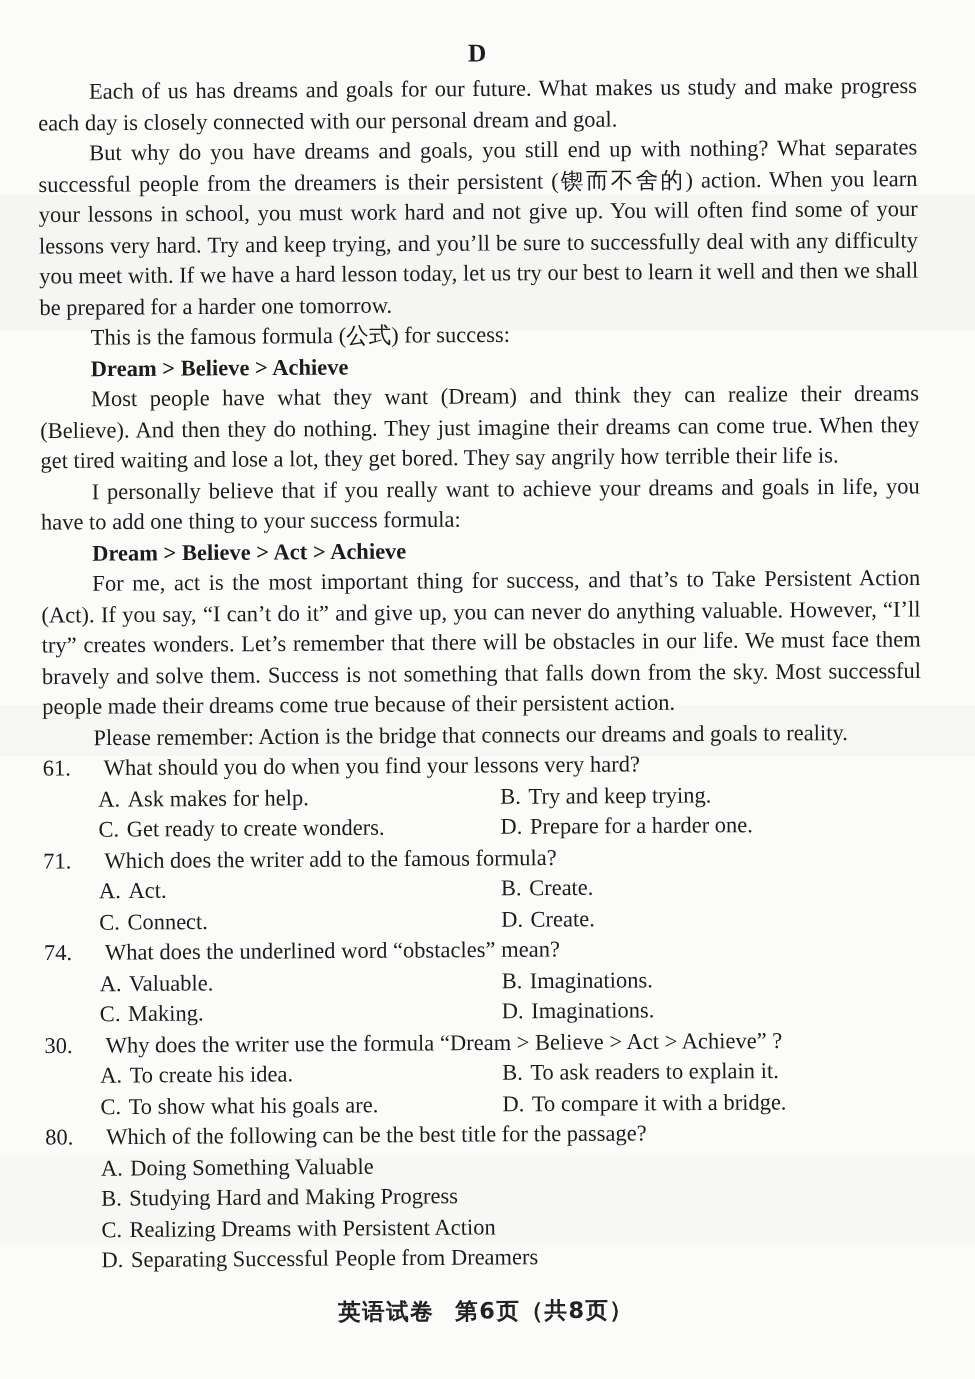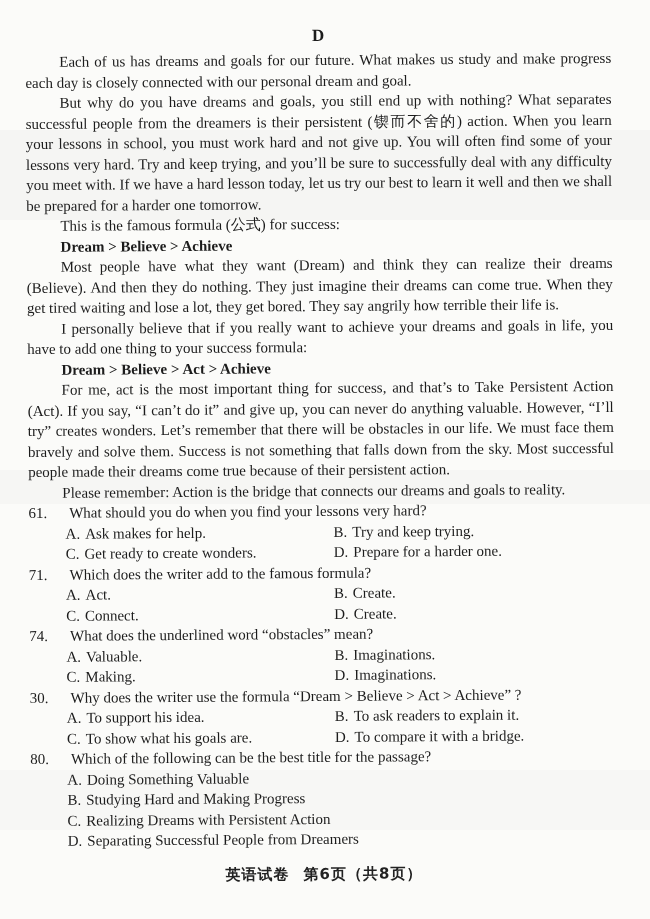--- a/index.html
+++ b/index.html
@@ -119,21 +119,21 @@
         <div class="option"><span class="opt-label">A.</span><span>Valuable.</span></div>
         <div class="option"><span class="opt-label">B.</span><span>Imaginations.</span></div>
         <div class="option"><span class="opt-label">C.</span><span>Making.</span></div>
         <div class="option"><span class="opt-label">D.</span><span>Imaginations.</span></div>
       </div>
     </div>
 
     <div class="question-block">
       <div class="q-line"><span class="q-num">30.</span><span>Why does the writer use the formula “Dream &gt; Believe &gt; Act &gt; Achieve” ?</span></div>
       <div class="options">
-        <div class="option"><span class="opt-label">A.</span><span>To support his idea.</span></div>
+        <div class="option"><span class="opt-label">A.</span><span>To create his idea.</span></div>
         <div class="option"><span class="opt-label">B.</span><span>To ask readers to explain it.</span></div>
         <div class="option"><span class="opt-label">C.</span><span>To show what his goals are.</span></div>
         <div class="option"><span class="opt-label">D.</span><span>To compare it with a bridge.</span></div>
       </div>
     </div>
 
     <div class="question-block">
       <div class="q-line"><span class="q-num">80.</span><span>Which of the following can be the best title for the passage?</span></div>
       <div class="options stacked">
         <div class="option"><span class="opt-label">A.</span><span>Doing Something Valuable</span></div>

